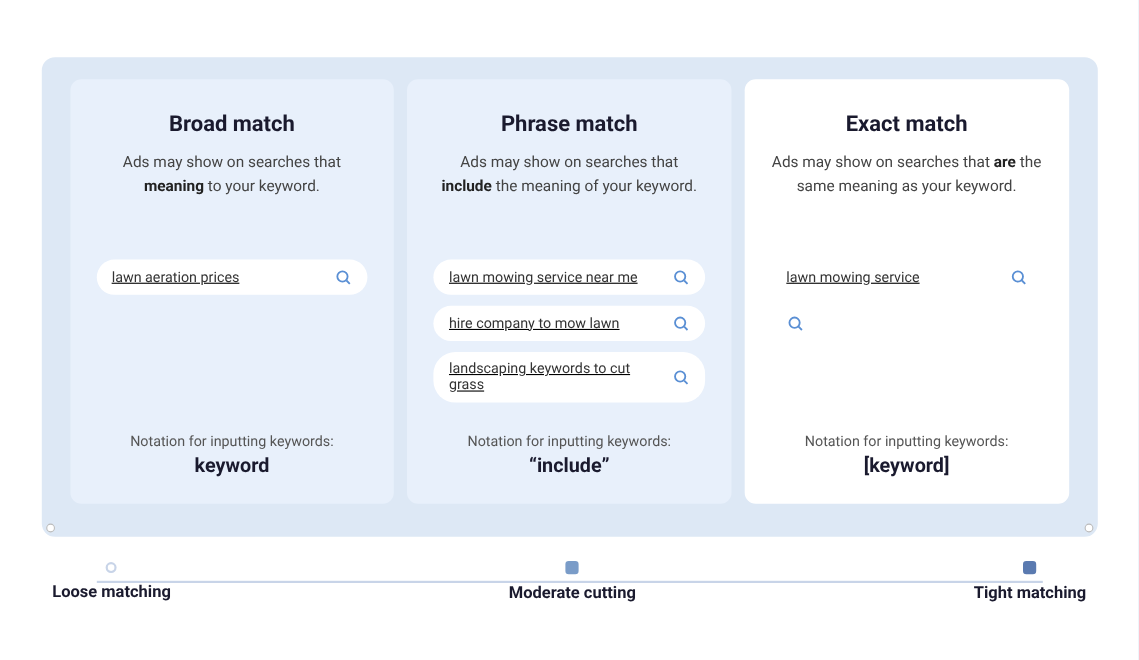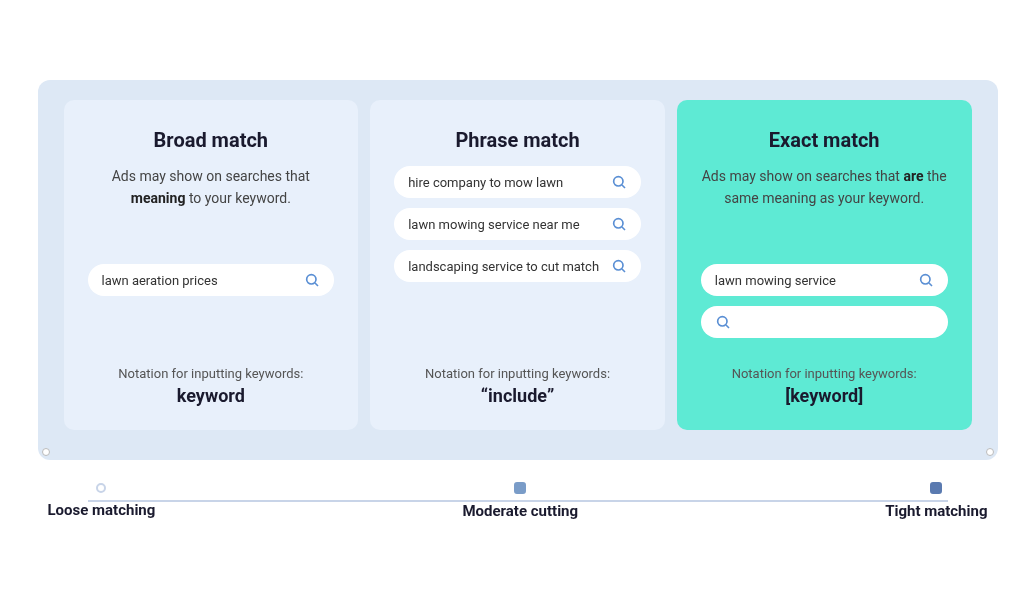--- a/index.html
+++ b/index.html
@@ -37,21 +37,21 @@
       background: #e8f0fb;
       border-radius: 10px;
       padding: 28px 24px 24px 24px;
       display: flex;
       flex-direction: column;
       align-items: center;
       margin: 0 6px;
     }
 
     .card.exact {
-      background: #5eead4;
+      background: #ffffff;
     }
 
     .card-title {
       font-size: 20px;
       font-weight: 700;
       color: #1a1a2e;
       margin-bottom: 14px;
       text-align: center;
     }
 
@@ -69,20 +69,21 @@
       color: #222;
     }
 
     .search-fields {
       display: flex;
       flex-direction: column;
       gap: 10px;
       width: 100%;
       margin-bottom: 28px;
       flex: 1;
+      text-decoration: underline;
     }
 
     .search-bar {
       display: flex;
       align-items: center;
       background: #fff;
       border-radius: 20px;
       padding: 8px 14px;
       gap: 8px;
       width: 100%;
@@ -214,37 +215,38 @@
             </svg>
           </div>
         </div>
         <div class="notation-section">
           <div class="notation-label">Notation for inputting keywords:</div>
           <div class="notation-value">keyword</div>
         </div>
       </div>
       <div class="card">
         <div class="card-title">Phrase match</div>
+        <div class="card-desc">Ads may show on searches that <b>include</b> the meaning of your keyword.</div>
         <div class="search-fields">
           <div class="search-bar">
+            <span class="search-text">lawn mowing service near me</span>
+            <svg class="search-icon-svg" viewBox="0 0 24 24" fill="none" stroke="#5a8fd4" stroke-width="2.5">
+              <circle cx="11" cy="11" r="7"></circle>
+              <line x1="16.5" y1="16.5" x2="21" y2="21"></line>
+            </svg>
+          </div>
+          <div class="search-bar">
             <span class="search-text">hire company to mow lawn</span>
             <svg class="search-icon-svg" viewBox="0 0 24 24" fill="none" stroke="#5a8fd4" stroke-width="2.5">
               <circle cx="11" cy="11" r="7"></circle>
               <line x1="16.5" y1="16.5" x2="21" y2="21"></line>
             </svg>
           </div>
           <div class="search-bar">
-            <span class="search-text">lawn mowing service near me</span>
-            <svg class="search-icon-svg" viewBox="0 0 24 24" fill="none" stroke="#5a8fd4" stroke-width="2.5">
-              <circle cx="11" cy="11" r="7"></circle>
-              <line x1="16.5" y1="16.5" x2="21" y2="21"></line>
-            </svg>
-          </div>
-          <div class="search-bar">
-            <span class="search-text">landscaping service to cut match</span>
+            <span class="search-text">landscaping keywords to cut grass</span>
             <svg class="search-icon-svg" viewBox="0 0 24 24" fill="none" stroke="#5a8fd4" stroke-width="2.5">
               <circle cx="11" cy="11" r="7"></circle>
               <line x1="16.5" y1="16.5" x2="21" y2="21"></line>
             </svg>
           </div>
         </div>
         <div class="notation-section">
           <div class="notation-label">Notation for inputting keywords:</div>
           <div class="notation-value">“include”</div>
         </div>

